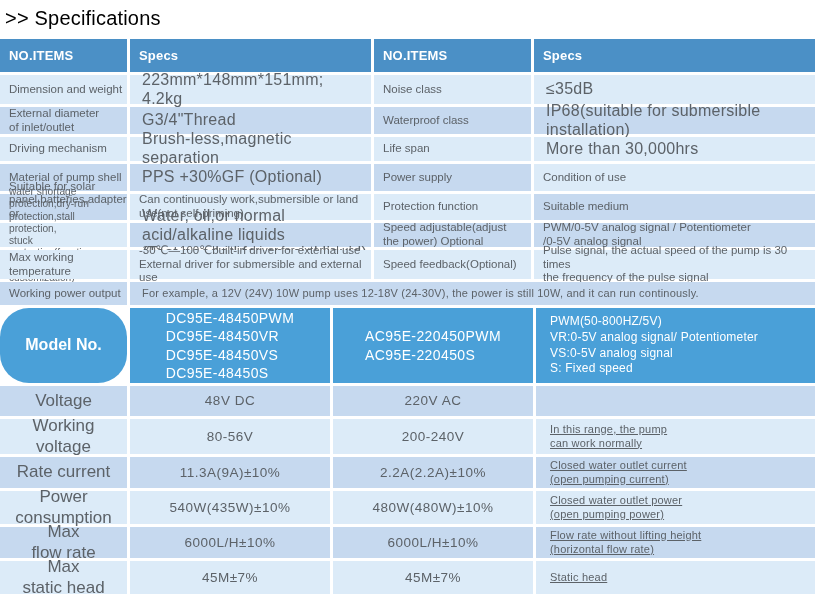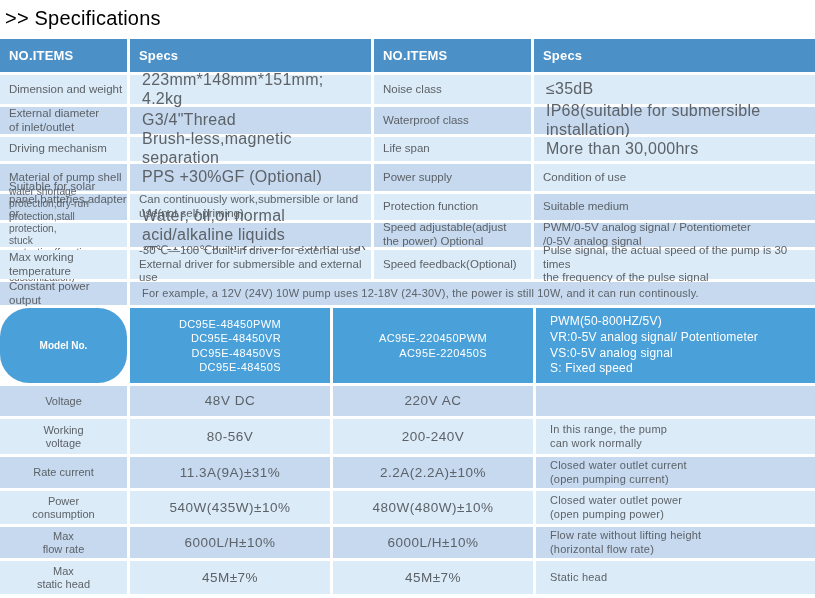--- a/index.html
+++ b/index.html
@@ -47,26 +47,26 @@
     letter-spacing:0.2px;
   }
   .val{font-size:16px;letter-spacing:0.25px;padding-left:12px;}
   .sm{font-size:10.2px;line-height:1.2;}
   .span3{grid-column:2 / 5;font-size:11px;letter-spacing:0.2px;padding-left:12px;}
   
   .mhd{
     background:var(--model_blue);
     color:#ffffff;
   }
-  .mlabel{font-weight:bold;font-size:10px;justify-content:center;text-align:center;padding:2px;border-radius:29px;}
-  .models{font-size:11px;letter-spacing:0.4px;justify-content:center;text-align:right;line-height:1.3;padding:9px;}
+  .mlabel{font-weight:bold;font-size:16px;justify-content:center;text-align:center;padding:2px;border-radius:29px;}
+  .models{font-size:14px;letter-spacing:0.4px;justify-content:center;text-align:left;line-height:1.3;padding:9px;}
   .mnotes{font-size:12px;line-height:1.3;padding-left:14px;letter-spacing:0.2px;}
-  .ritem{justify-content:center;text-align:center;font-size:11px;padding:2px;}
+  .ritem{justify-content:center;text-align:center;font-size:17px;padding:2px;}
   .rval{justify-content:center;text-align:center;font-size:13.5px;letter-spacing:0.5px;padding:14px;}
-  .rnote{font-size:11px;line-height:1.25;padding-left:14px;letter-spacing:0.2px;}
+  .rnote{font-size:11px;line-height:1.25;padding-left:14px;letter-spacing:0.2px;text-decoration:underline;}
 </style>
 </head>
 <body>
 
 <div class="page-title">&gt;&gt; Specifications</div>
 
 <div class="grid" id="spec-table">
 
   <div class="cell hd">NO.ITEMS</div>
   <div class="cell hd">Specs</div>
@@ -111,21 +111,21 @@
 /0-5V analog signal</div>
 
   <div class="cell light">Max working
 temperature</div>
   <div class="cell light">-30℃—100℃built-in driver for external use
 External driver for submersible and external use</div>
   <div class="cell light">Speed feedback(Optional)</div>
   <div class="cell light">Pulse signal, the actual speed of the pump is 30 times
 the frequency of the pulse signal</div>
 
-  <div class="cell dark">Constant power output</div>
+  <div class="cell dark">Working power output</div>
   <div class="cell dark span3">For example, a 12V (24V) 10W pump uses 12-18V (24-30V), the power is still 10W, and it can run continously.</div>
 </div>
 
 <div class="grid" id="model-table">
 
   <div class="cell mhd mlabel">Model No.</div>
   <div class="cell mhd models">DC95E-48450PWM
 DC95E-48450VR
 DC95E-48450VS
 DC95E-48450S</div>
@@ -142,21 +142,21 @@
   <div class="cell dark rnote"></div>
 
   <div class="cell light ritem">Working
 voltage</div>
   <div class="cell light rval">80-56V</div>
   <div class="cell light rval">200-240V</div>
   <div class="cell light rnote">In this range, the pump
 can work normally</div>
 
   <div class="cell dark ritem">Rate current</div>
-  <div class="cell dark rval">11.3A(9A)±31%</div>
+  <div class="cell dark rval">11.3A(9A)±10%</div>
   <div class="cell dark rval">2.2A(2.2A)±10%</div>
   <div class="cell dark rnote">Closed water outlet current
 (open pumping current)</div>
 
   <div class="cell light ritem">Power
 consumption</div>
   <div class="cell light rval">540W(435W)±10%</div>
   <div class="cell light rval">480W(480W)±10%</div>
   <div class="cell light rnote">Closed water outlet power
 (open pumping power)</div>

